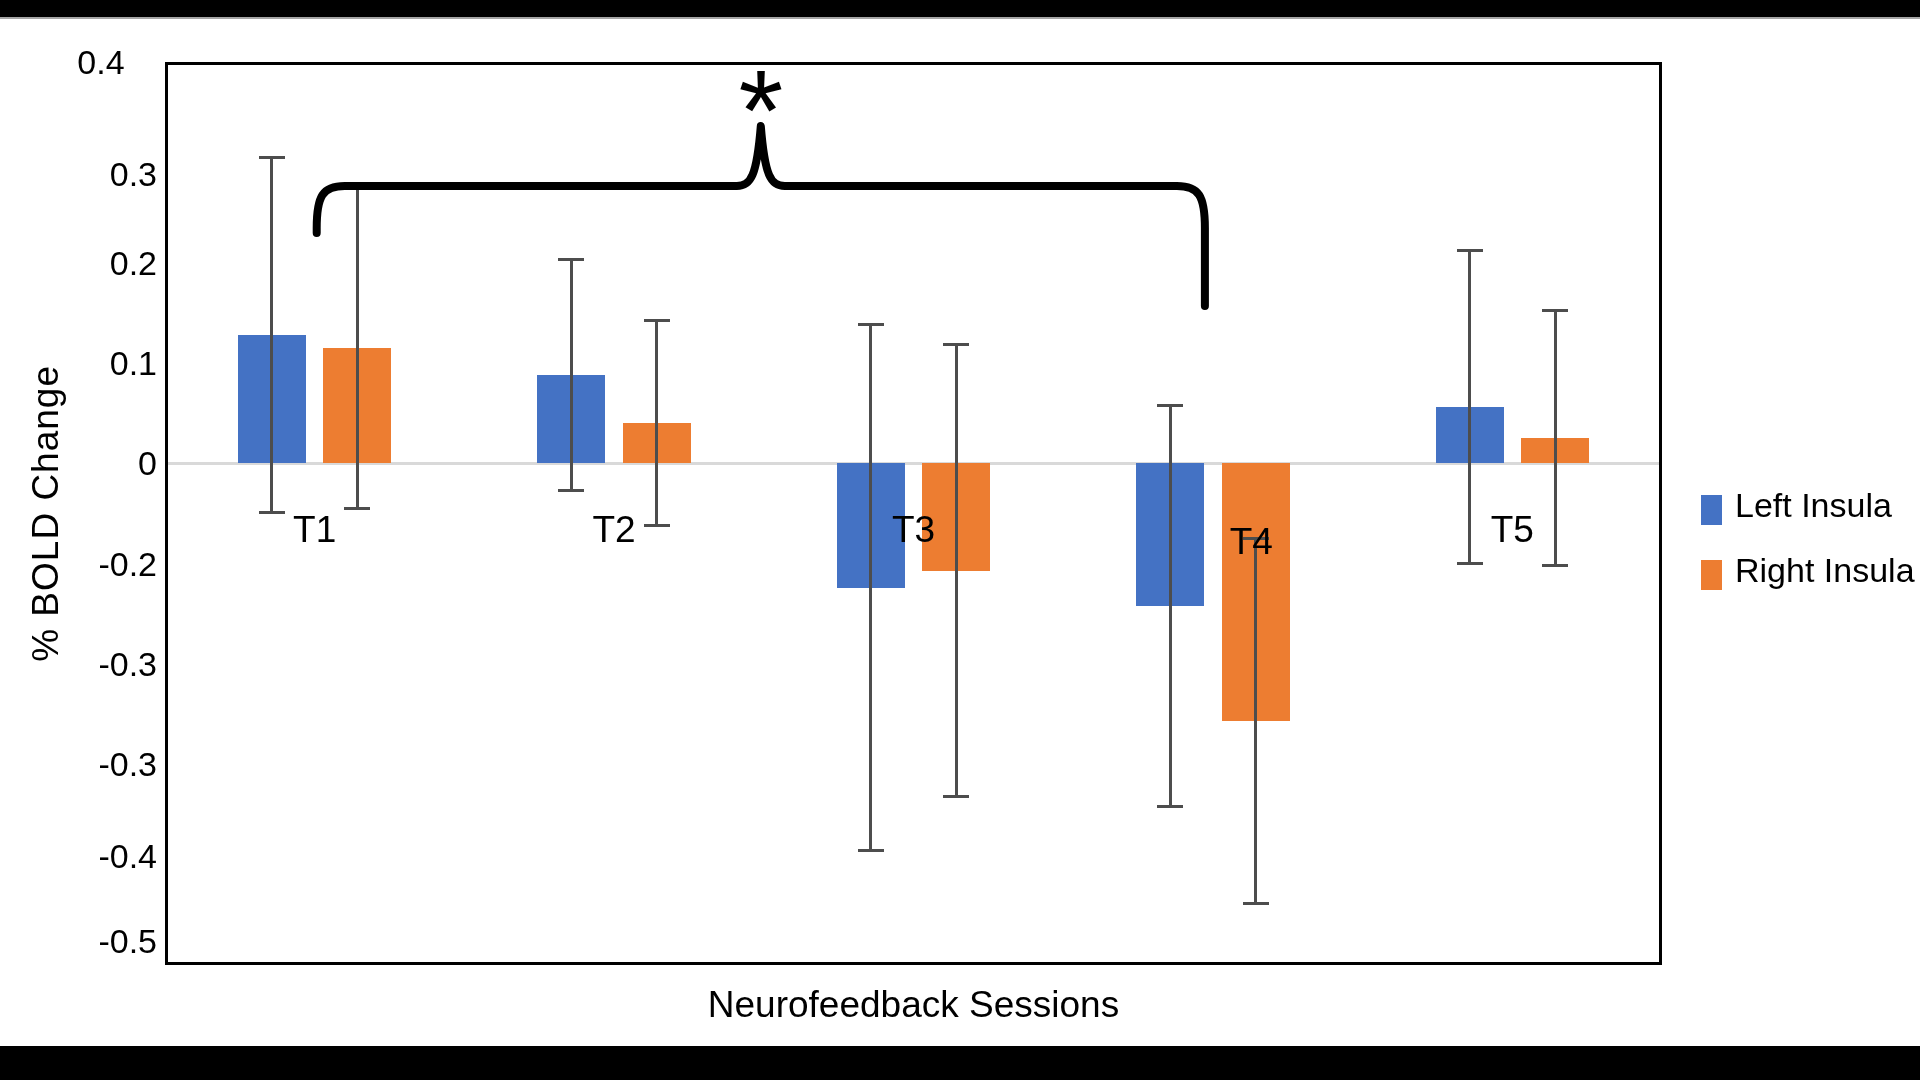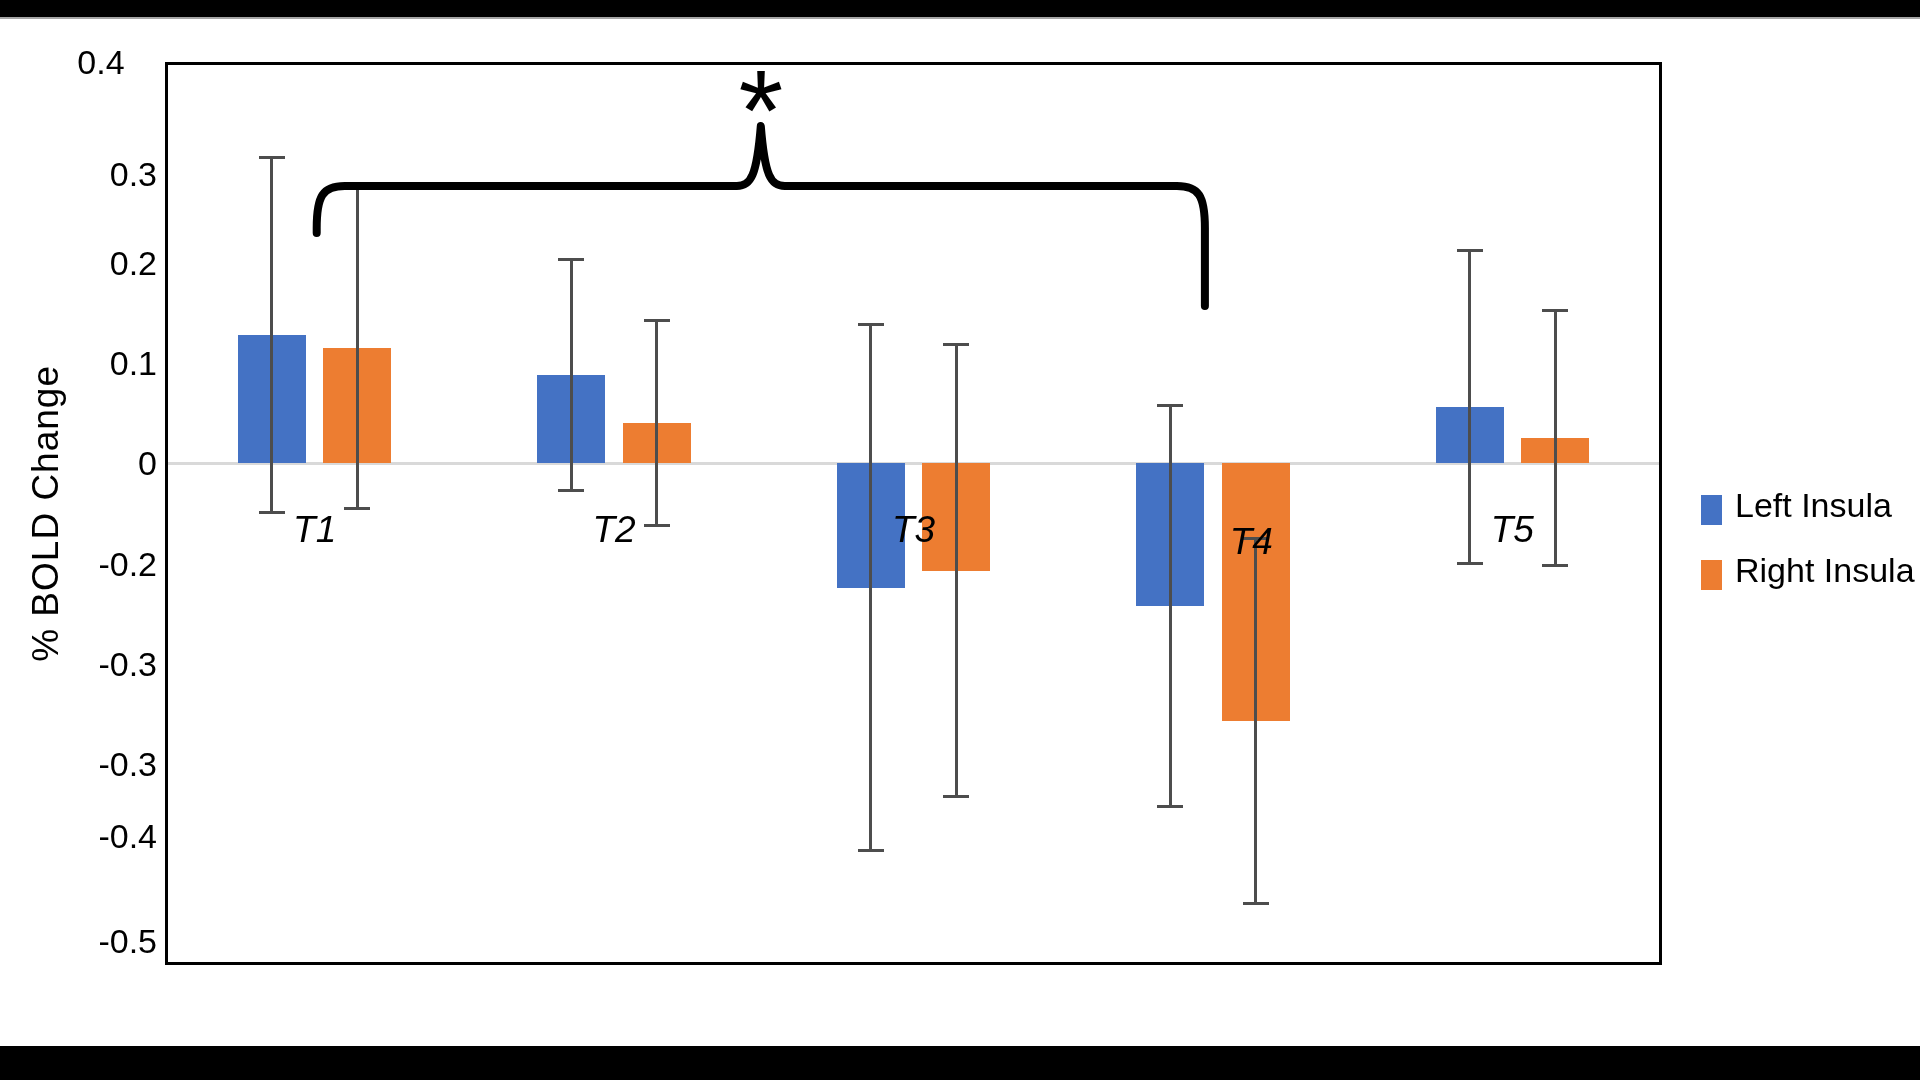--- a/index.html
+++ b/index.html
@@ -7,21 +7,21 @@
           font-family:"Liberation Sans", sans-serif;color:#000;}
   .top-bar{position:absolute;left:0;top:0;width:1920px;height:17px;}
   .top-bar-underline{position:absolute;left:0;top:17px;width:1920px;height:2px;}
   .bottom-bar{position:absolute;left:0;top:1046px;width:1920px;height:34px;}
   .plot-border{position:absolute;box-sizing:border-box;border:3px solid #000;background:transparent;}
   .zero-line{position:absolute;height:3px;}
   .bar{position:absolute;}
   .err-line{position:absolute;width:3px;}
   .err-cap{position:absolute;height:3px;}
   .ytick{position:absolute;width:112px;text-align:right;font-size:34px;line-height:42px;}
-  .catlabel{position:absolute;width:120px;text-align:center;font-size:37px;line-height:40px;z-index:6;font-style:italic;}
+  .catlabel{position:absolute;width:120px;text-align:center;font-size:37px;line-height:40px;z-index:6;}
   .y-title{position:absolute;left:14px;top:62px;height:903px;width:64px;display:flex;
            align-items:center;justify-content:center;}
   .y-title span{writing-mode:vertical-rl;transform:rotate(180deg);font-size:37px;letter-spacing:1px;}
   .x-title{position:absolute;left:165px;top:984px;width:1497px;text-align:center;font-size:37px;}
   .legend{position:absolute;left:1701px;top:489px;}
   .legend-row{display:flex;align-items:flex-end;height:36px;}
   .legend-row + .legend-row{margin-top:29px;}
   .legend-swatch{width:21px;height:30px;flex:0 0 21px;}
   .legend-label{margin-left:13px;font-size:34px;white-space:nowrap;}
   .bracket-svg{position:absolute;left:0;top:0;width:1920px;height:1080px;pointer-events:none;z-index:7;}
@@ -41,21 +41,21 @@
 
   <div class="layer" id="chart-layer">
       <div class="ytick" style="left: 45px; top: 41px; text-align: center;">0.4</div>
       <div class="ytick" style="left: 45px; top: 153px;">0.3</div>
       <div class="ytick" style="left: 45px; top: 241.667px;">0.2</div>
       <div class="ytick" style="left: 45px; top: 342px;">0.1</div>
       <div class="ytick" style="left: 45px; top: 442.333px;">0</div>
       <div class="ytick" style="left: 45px; top: 542.667px;">-0.2</div>
       <div class="ytick" style="left: 45px; top: 643px;">-0.3</div>
       <div class="ytick" style="left: 45px; top: 743.333px;">-0.3</div>
-      <div class="ytick" style="left: 45px; top: 815px;">-0.4</div>
+      <div class="ytick" style="left: 45px; top: 835px;">-0.4</div>
       <div class="ytick" style="left: 45px; top: 920px;">-0.5</div>
       <div class="zero-line" style="left: 167px; top: 461.833px; width: 1493px; background: rgb(217, 217, 217);"></div>
       <div class="bar" style="left: 237.95px; top: 334.907px; width: 68px; height: 128.427px; background: rgb(68, 114, 196);"></div>
       <div class="bar" style="left: 537.35px; top: 375.04px; width: 68px; height: 88.2933px; background: rgb(68, 114, 196);"></div>
       <div class="bar" style="left: 836.75px; top: 463.333px; width: 68px; height: 124.413px; background: rgb(68, 114, 196);"></div>
       <div class="bar" style="left: 1136.15px; top: 463.333px; width: 68px; height: 142.473px; background: rgb(68, 114, 196);"></div>
       <div class="bar" style="left: 1435.55px; top: 407.147px; width: 68px; height: 56.1867px; background: rgb(68, 114, 196);"></div>
       <div class="bar" style="left: 323.45px; top: 347.95px; width: 68px; height: 115.383px; background: rgb(237, 125, 49);"></div>
       <div class="bar" style="left: 622.85px; top: 423.2px; width: 68px; height: 40.1333px; background: rgb(237, 125, 49);"></div>
       <div class="bar" style="left: 922.25px; top: 463.333px; width: 68px; height: 107.357px; background: rgb(237, 125, 49);"></div>
@@ -98,20 +98,21 @@
       <div class="catlabel" style="left: 1452.3px; top: 510.333px;">T5</div>
     </div>
 
   <div class="plot-border" id="plot-border" style="left: 165px; top: 62px; width: 1497px; height: 903px; border-color: rgb(0, 0, 0);"></div>
 
   <svg class="bracket-svg">
     <path id="bracket-path" fill="none" stroke="#000" stroke-width="8" stroke-linecap="round" stroke-linejoin="round" d="M 316.7 233 L 316.7 228 C 316.7 196 322.7 186 344.7 186 L 736.8 186 C 750.8 186 756.8 176 760.8 126 C 764.8 176 770.8 186 784.8 186 L 1176.8999999999999 186 C 1198.8999999999999 186 1204.8999999999999 196 1204.8999999999999 228 L 1204.8999999999999 306"></path>
     <text id="bracket-star" text-anchor="middle" font-size="115" font-family="Liberation Sans, sans-serif" x="760.8" y="150">*</text>
   </svg>
 
+  <div class="x-title">Neurofeedback Sessions</div>
 
   <div class="legend">
     <div class="legend-row">
       <div class="legend-swatch" id="swatch-0" style="background: rgb(68, 114, 196);"></div>
       <div class="legend-label">Left Insula</div>
     </div>
     <div class="legend-row">
       <div class="legend-swatch" id="swatch-1" style="background: rgb(237, 125, 49);"></div>
       <div class="legend-label">Right Insula</div>
     </div>

